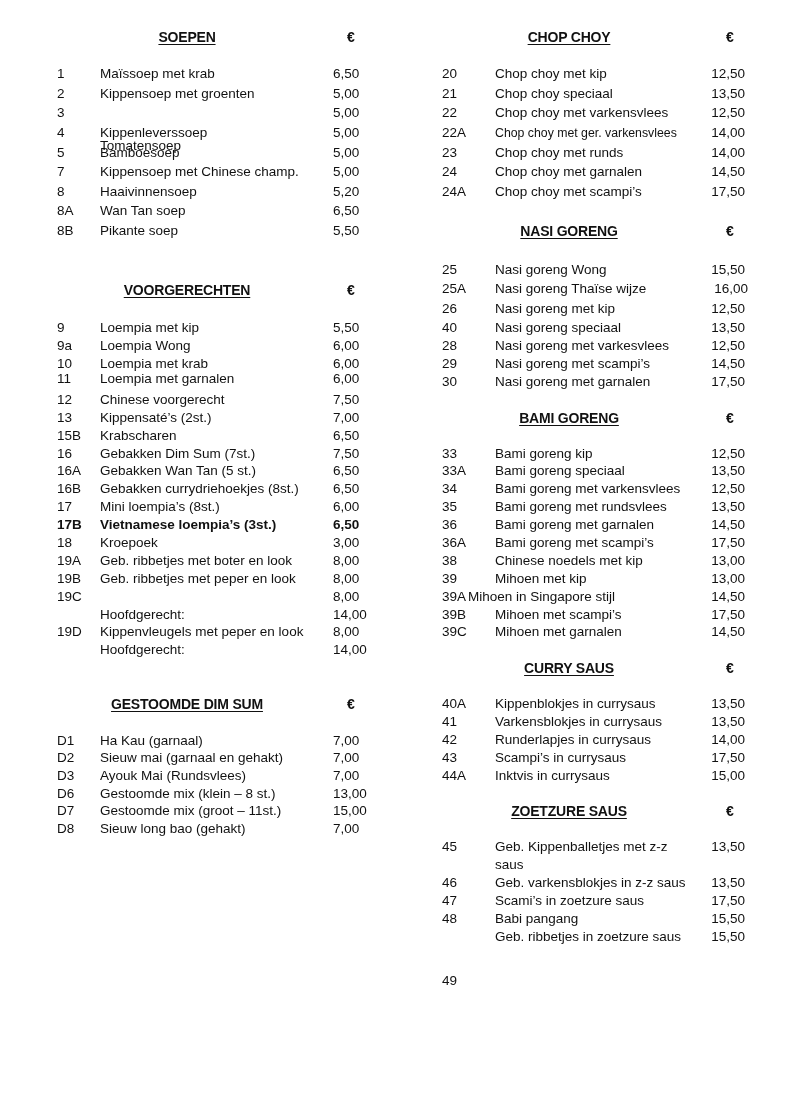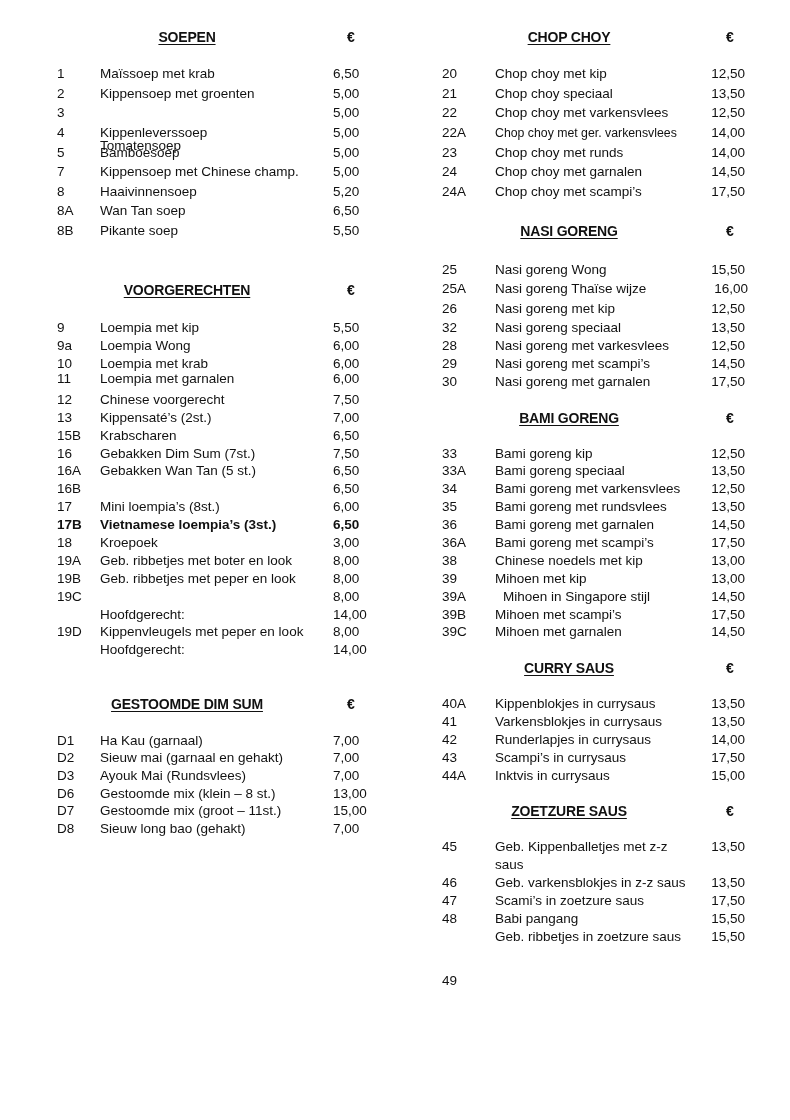--- a/index.html
+++ b/index.html
@@ -105,20 +105,21 @@
       <span style="left: 100px;">Gebakken Dim Sum (7st.)</span>
       <span style="left: 333px;">7,50</span>
     </div>
     <div class="row" style="top: 462px;">
       <span style="left: 57px;">16A</span>
       <span style="left: 100px;">Gebakken Wan Tan (5 st.)</span>
       <span style="left: 333px;">6,50</span>
     </div>
     <div class="row" style="top: 480px;">
       <span style="left: 57px;">16B</span>
+      <span style="left: 100px;">Gebakken currydriehoekjes (8st.)</span>
       <span style="left: 333px;">6,50</span>
     </div>
     <div class="row" style="top: 498px;">
       <span style="left: 57px;">17</span>
       <span style="left: 100px;">Mini loempia’s (8st.)</span>
       <span style="left: 333px;">6,00</span>
     </div>
     <div class="row" style="top: 516px; font-weight: bold;">
       <span style="left: 57px;">17B</span>
       <span style="left: 100px;">Vietnamese loempia’s (3st.)</span>
@@ -238,21 +239,21 @@
       <span style="left: 442px;">25A</span>
       <span style="left: 495px;">Nasi goreng Thaïse wijze</span>
       <span style="right: 42px;">16,00</span>
     </div>
     <div class="row" style="top: 300px;">
       <span style="left: 442px;">26</span>
       <span style="left: 495px;">Nasi goreng met kip</span>
       <span style="right: 45px;">12,50</span>
     </div>
     <div class="row" style="top: 319px;">
-      <span style="left: 442px;">32</span>
+      <span style="left: 442px;">40</span>
       <span style="left: 495px;">Nasi goreng speciaal</span>
       <span style="right: 45px;">13,50</span>
     </div>
     <div class="row" style="top: 337px;">
       <span style="left: 442px;">28</span>
       <span style="left: 495px;">Nasi goreng met varkesvlees</span>
       <span style="right: 45px;">12,50</span>
     </div>
     <div class="row" style="top: 355px;">
       <span style="left: 442px;">29</span>
@@ -301,21 +302,21 @@
       <span style="left: 495px;">Chinese noedels met kip</span>
       <span style="right: 45px;">13,00</span>
     </div>
     <div class="row" style="top: 570px;">
       <span style="left: 442px;">39</span>
       <span style="left: 495px;">Mihoen met kip</span>
       <span style="right: 45px;">13,00</span>
     </div>
     <div class="row" style="top: 588px;">
       <span style="left: 442px;">39A</span>
-      <span style="left: 503px; text-align: right;">Mihoen in Singapore stijl</span>
+      <span style="left: 468px; text-align: right;">Mihoen in Singapore stijl</span>
       <span style="right: 45px;">14,50</span>
     </div>
     <div class="row" style="top: 606px;">
       <span style="left: 442px;">39B</span>
       <span style="left: 495px;">Mihoen met scampi’s</span>
       <span style="right: 45px;">17,50</span>
     </div>
     <div class="row" style="top: 623px;">
       <span style="left: 442px;">39C</span>
       <span style="left: 495px;">Mihoen met garnalen</span>

